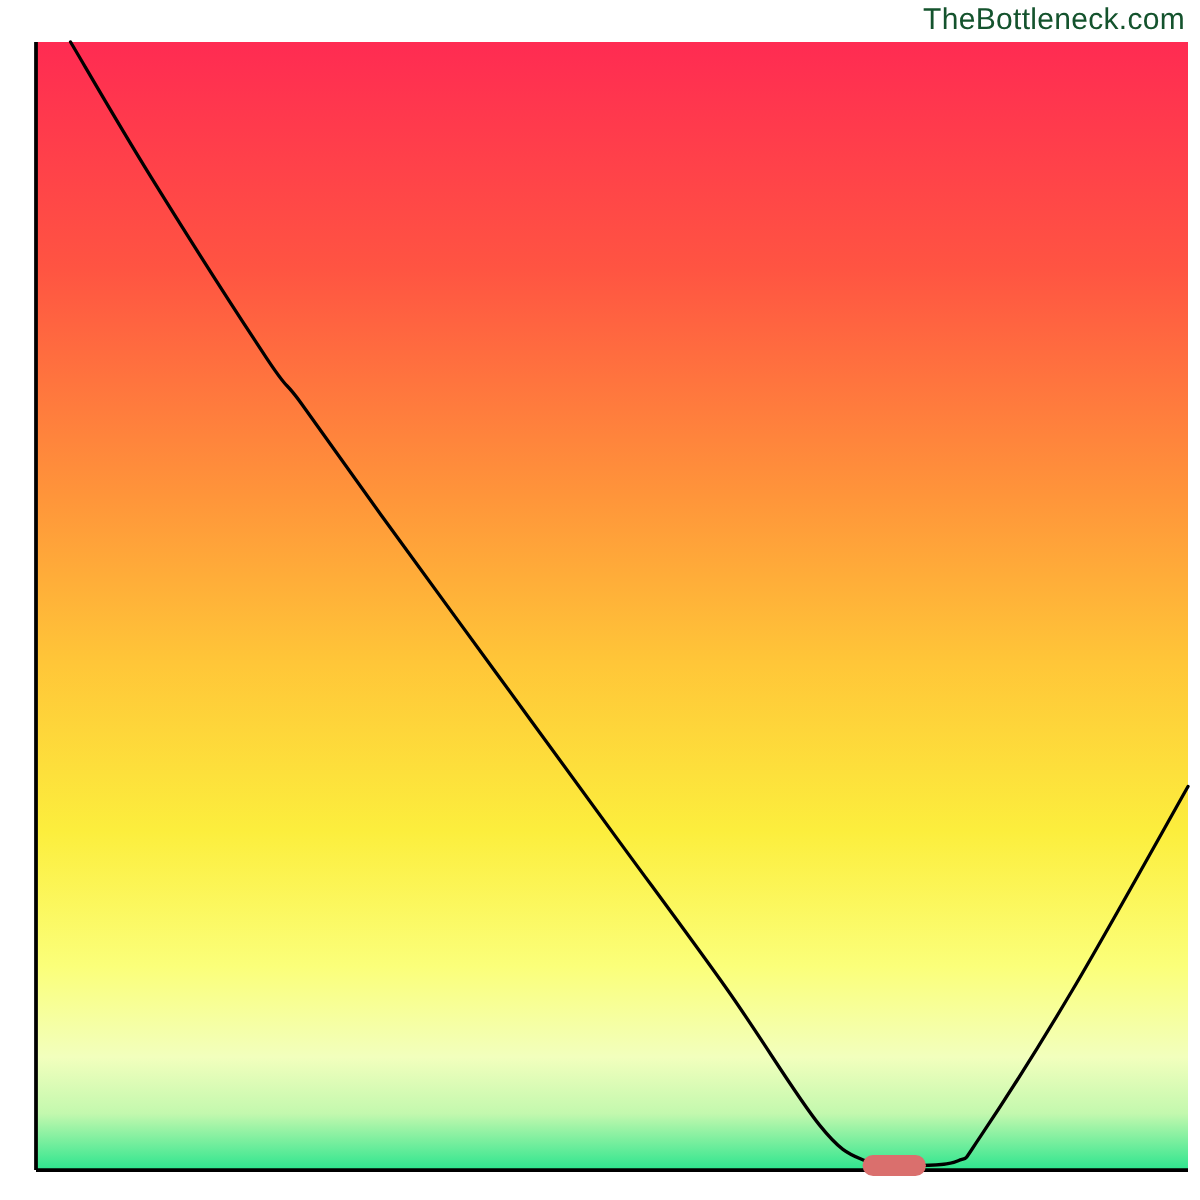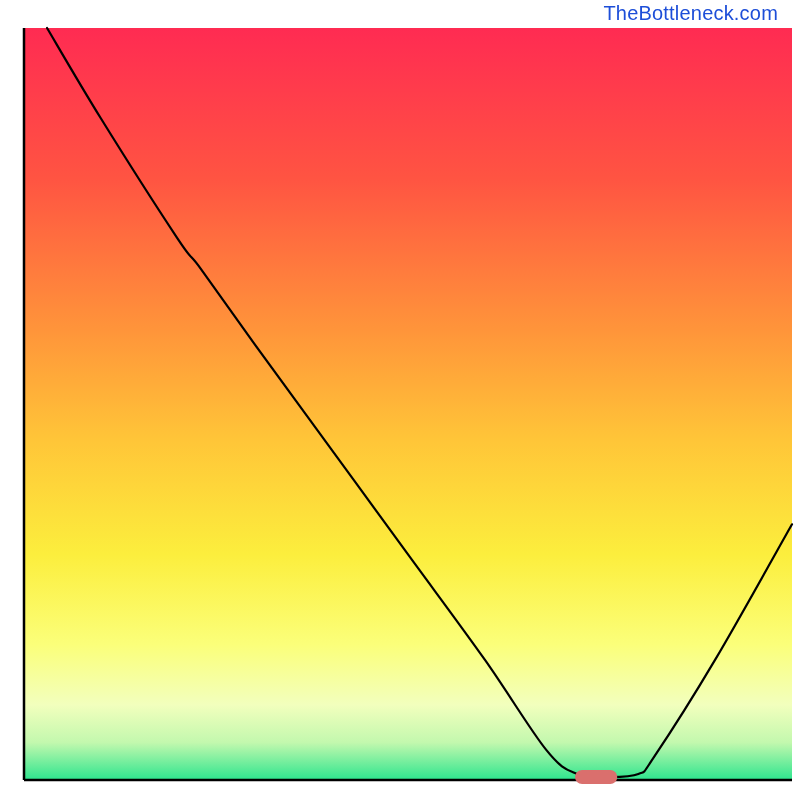--- a/index.html
+++ b/index.html
@@ -7,22 +7,22 @@
     padding: 0;
     width: 800px;
     height: 800px;
     overflow: hidden;
     background: #ffffff;
     font-family: Arial, Helvetica, sans-serif;
   }
   .watermark {
     position: absolute;
     top: 2px;
-    right: 22px;
-    color: #1d4ed8;
+    right: 10px;
+    color: #14532d;
     font-size: 20px;
     font-weight: 500;
     letter-spacing: 0.2px;
     z-index: 5;
   }
   .chart-wrap {
     position: absolute;
     top: 0;
     left: 0;
     width: 800px;

